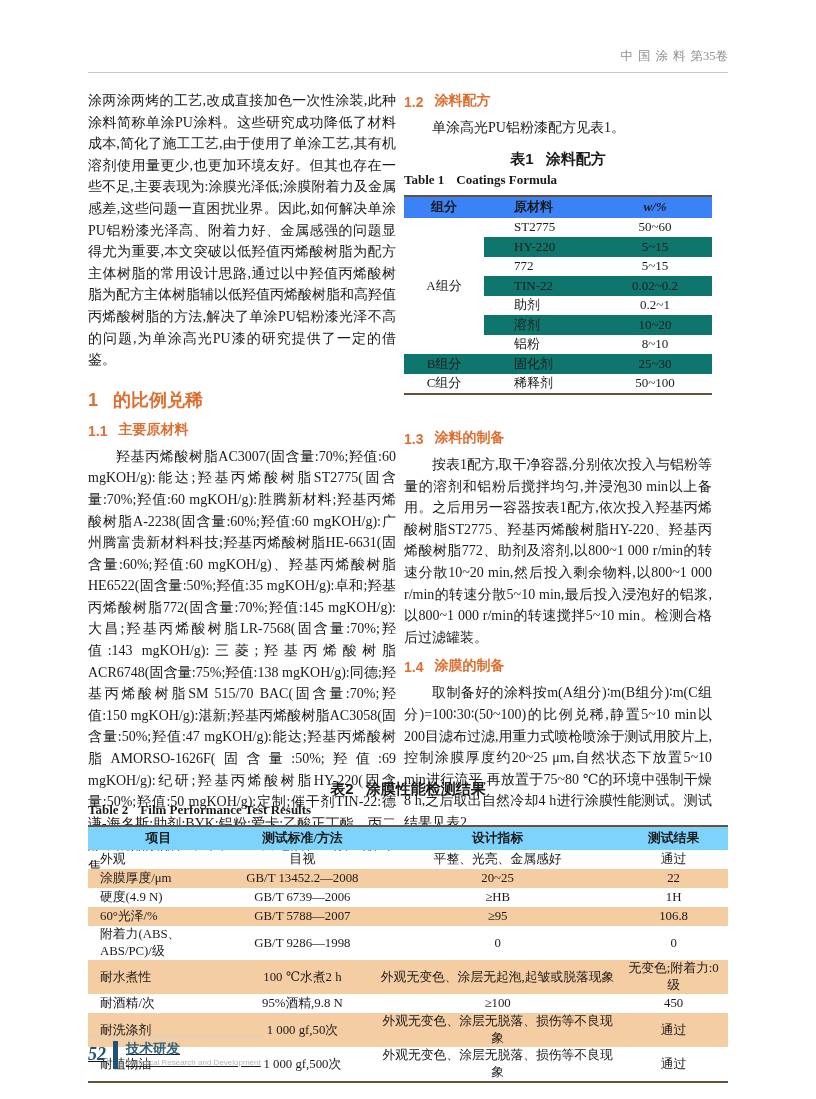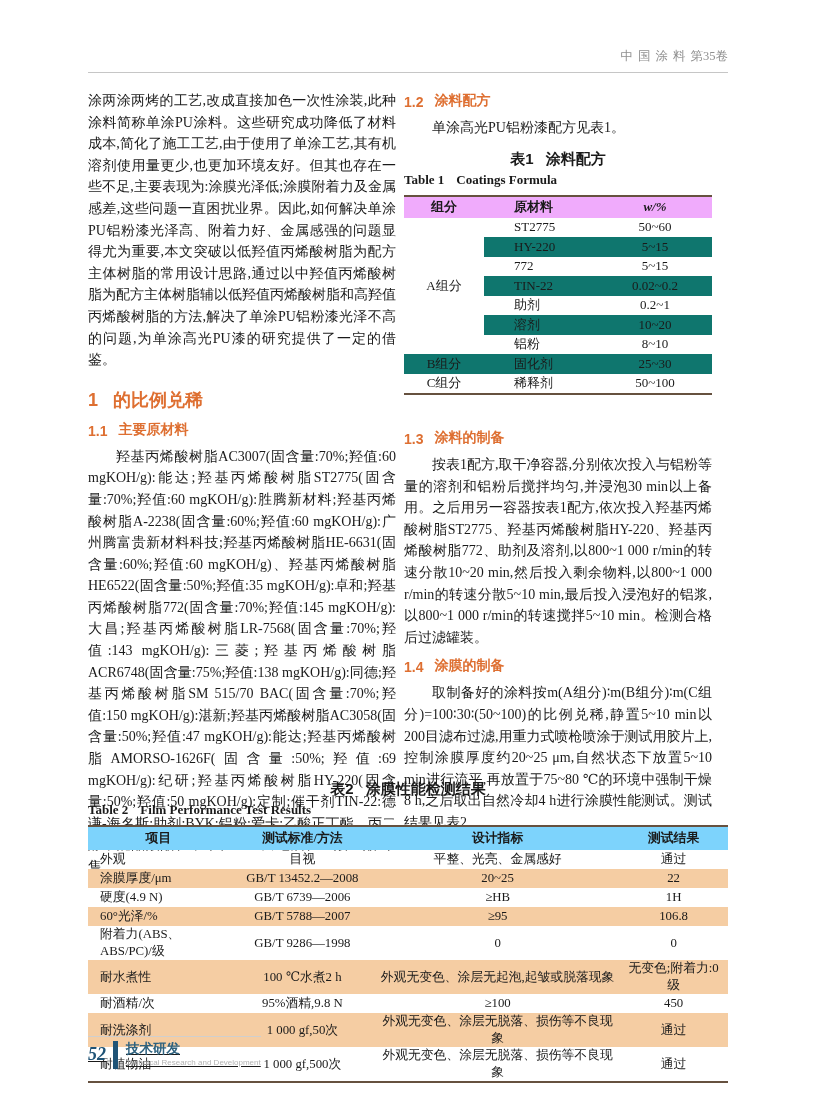--- a/index.html
+++ b/index.html
@@ -26,21 +26,21 @@
   
   .tcap-cn{text-align:center;font-weight:700;font-size:15px;margin-top:11px;
            font-family:"Liberation Sans","DejaVu Sans",sans-serif;}
   .tcap-cn .sp{display:inline-block;width:12px;}
   .tcap-en{text-align:left;font-weight:700;font-size:13px;margin:3px 0 7px 0;}
   .tcap-en .sp{display:inline-block;width:12px;}
   
   table{border-collapse:collapse;}
   .t1{width:100%;border-top:2px solid #66513f;border-bottom:2px solid #66513f;}
   .t1 th,.t1 td{font-size:13px;font-weight:normal;padding:0 4px;height:19.5px;vertical-align:middle;}
-  .t1 thead th{background:#f0abfc;font-weight:700;height:21px;}
+  .t1 thead th{background:#3b82f6;font-weight:700;height:21px;}
   .t1 th.c0{width:26%;text-align:center;}
   .t1 th.c1{width:37%;text-align:left;padding-left:30px;}
   .t1 th.c2{width:37%;text-align:center;font-style:italic;}
   .t1 td.t1-group{text-align:center;}
   .t1 td.t1-mat{text-align:left;padding-left:30px;}
   .t1 td.t1-w{text-align:center;}
   .t1 td.shade{background:#0f766e;}
   
   .t2sec{position:absolute;left:88px;top:780px;width:640px;}
   .t2{width:100%;border-top:2px solid #66513f;border-bottom:2px solid #66513f;}

